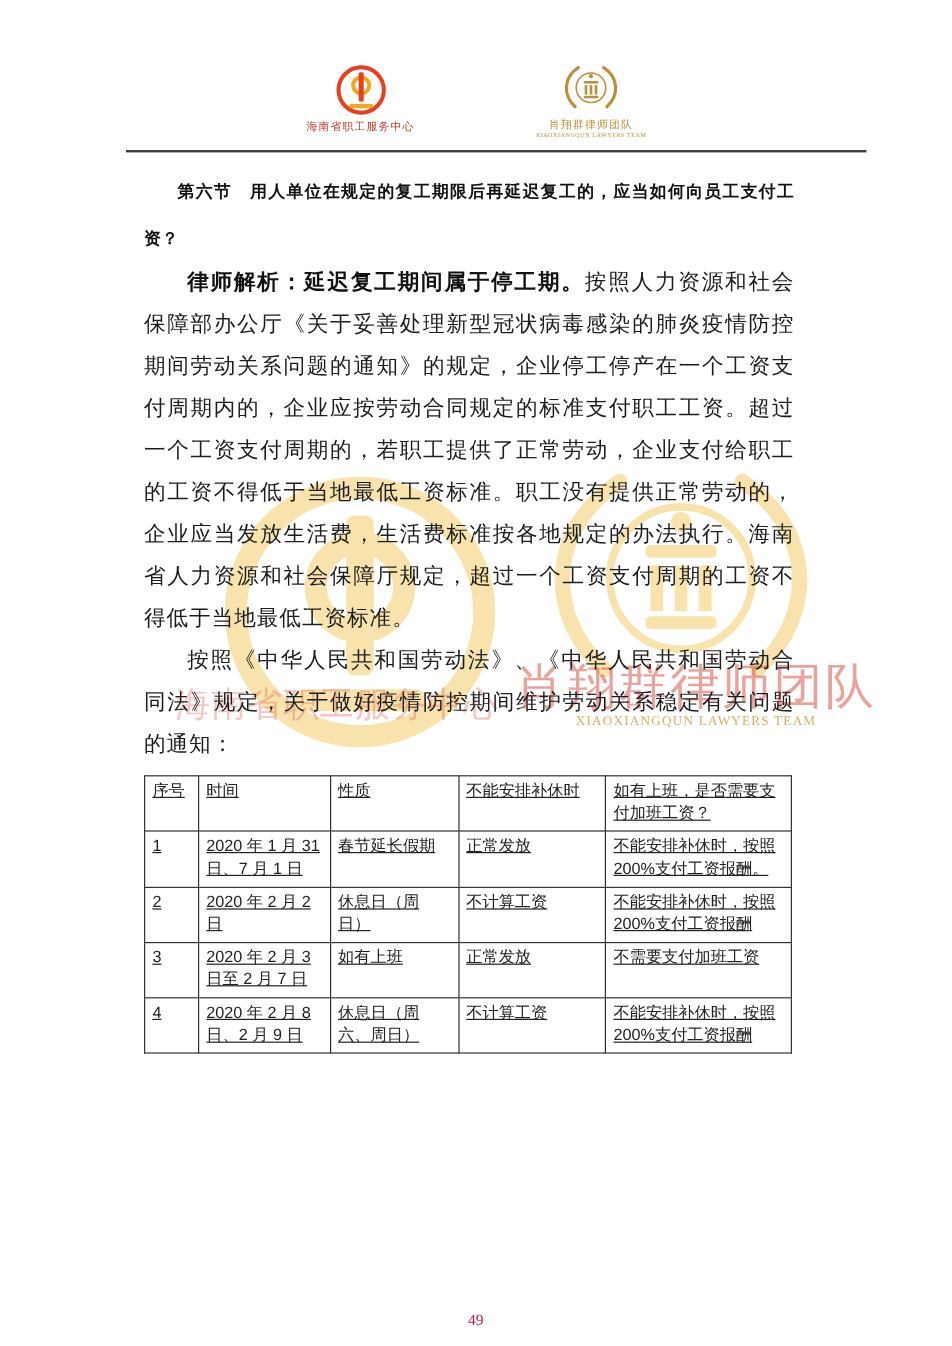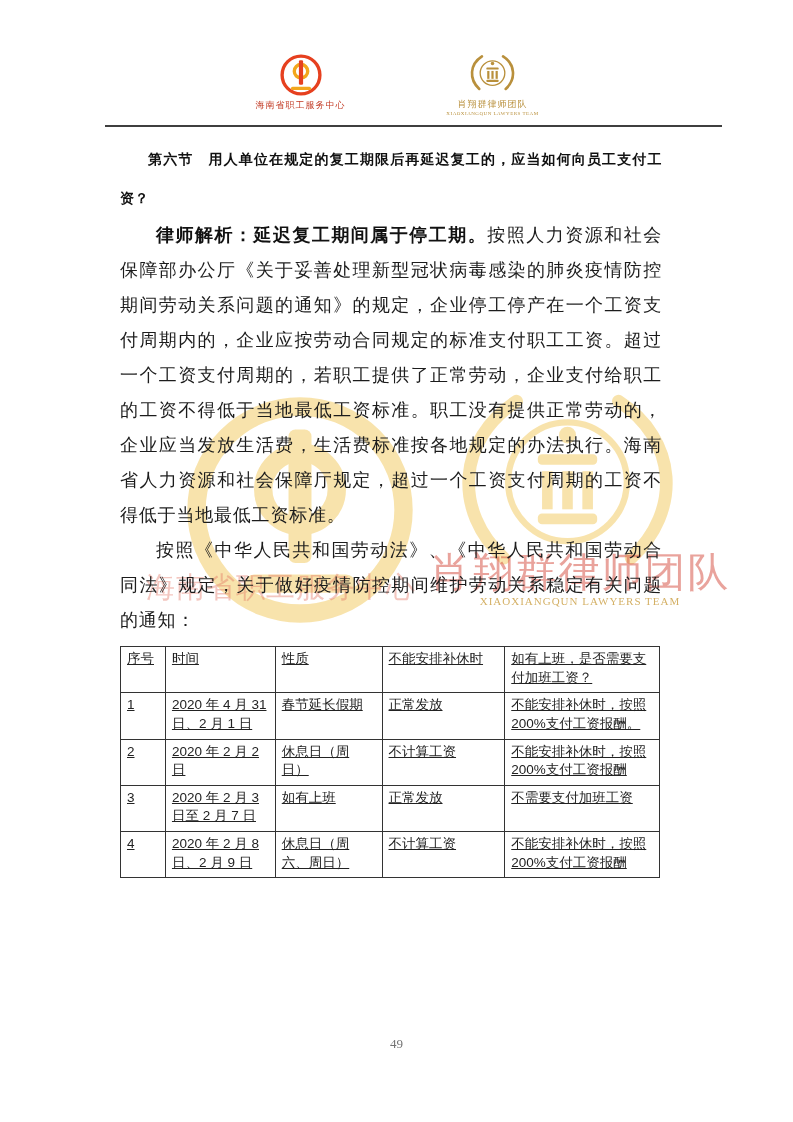--- a/index.html
+++ b/index.html
@@ -50,21 +50,21 @@
   .doc-title{font-family:"Liberation Sans","DejaVu Sans",sans-serif;font-weight:bold;
              font-size:14px;line-height:39px;letter-spacing:.5px;text-indent:2em;margin:0;color:#111;}
   .para{font-size:18px;line-height:35px;letter-spacing:.8px;text-indent:2em;margin:0;}
   .lead{font-weight:bold;color:#111;}
 
   table.wage{border-collapse:collapse;width:540px;margin-top:8px;
              font-family:"Liberation Sans","DejaVu Sans",sans-serif;
              font-size:13.5px;line-height:1.38;color:#222;text-align:left;text-decoration:underline;}
   table.wage th,table.wage td{border:1px solid #333;padding:3px 6px 5px;vertical-align:top;
              font-weight:normal;letter-spacing:0;}
-  .page-number{position:absolute;left:0;right:0;top:1036px;text-align:center;font-size:13px;color:#737373;}
+  .page-number{position:absolute;left:0;right:0;top:1092px;text-align:center;font-size:13px;color:#be185d;}
 </style>
 </head>
 <body>
 
 <div class="page">
 
   <div class="wm-layer">
     <svg class="union gold wm-emblem-left" viewBox="0 0 100 100">
       <circle class="ring" cx="50" cy="50" r="45"></circle>
       <circle class="mid" cx="50" cy="41" r="16"></circle>
@@ -141,21 +141,21 @@
         <tbody>
             <tr>
           <th>序号</th>
           <th>时间</th>
           <th>性质</th>
           <th>不能安排补休时</th>
           <th>如有上班，是否需要支付加班工资？</th>
         </tr>
         <tr>
           <td>1</td>
-          <td>2020 年 4 月 31 日、2 月 1 日</td>
+          <td>2020 年 1 月 31 日、7 月 1 日</td>
           <td>春节延长假期</td>
           <td>正常发放</td>
           <td>不能安排补休时，按照 200%支付工资报酬。</td>
         </tr>
         <tr>
           <td>2</td>
           <td>2020 年 2 月 2 日</td>
           <td>休息日（周日）</td>
           <td>不计算工资</td>
           <td>不能安排补休时，按照 200%支付工资报酬</td>

